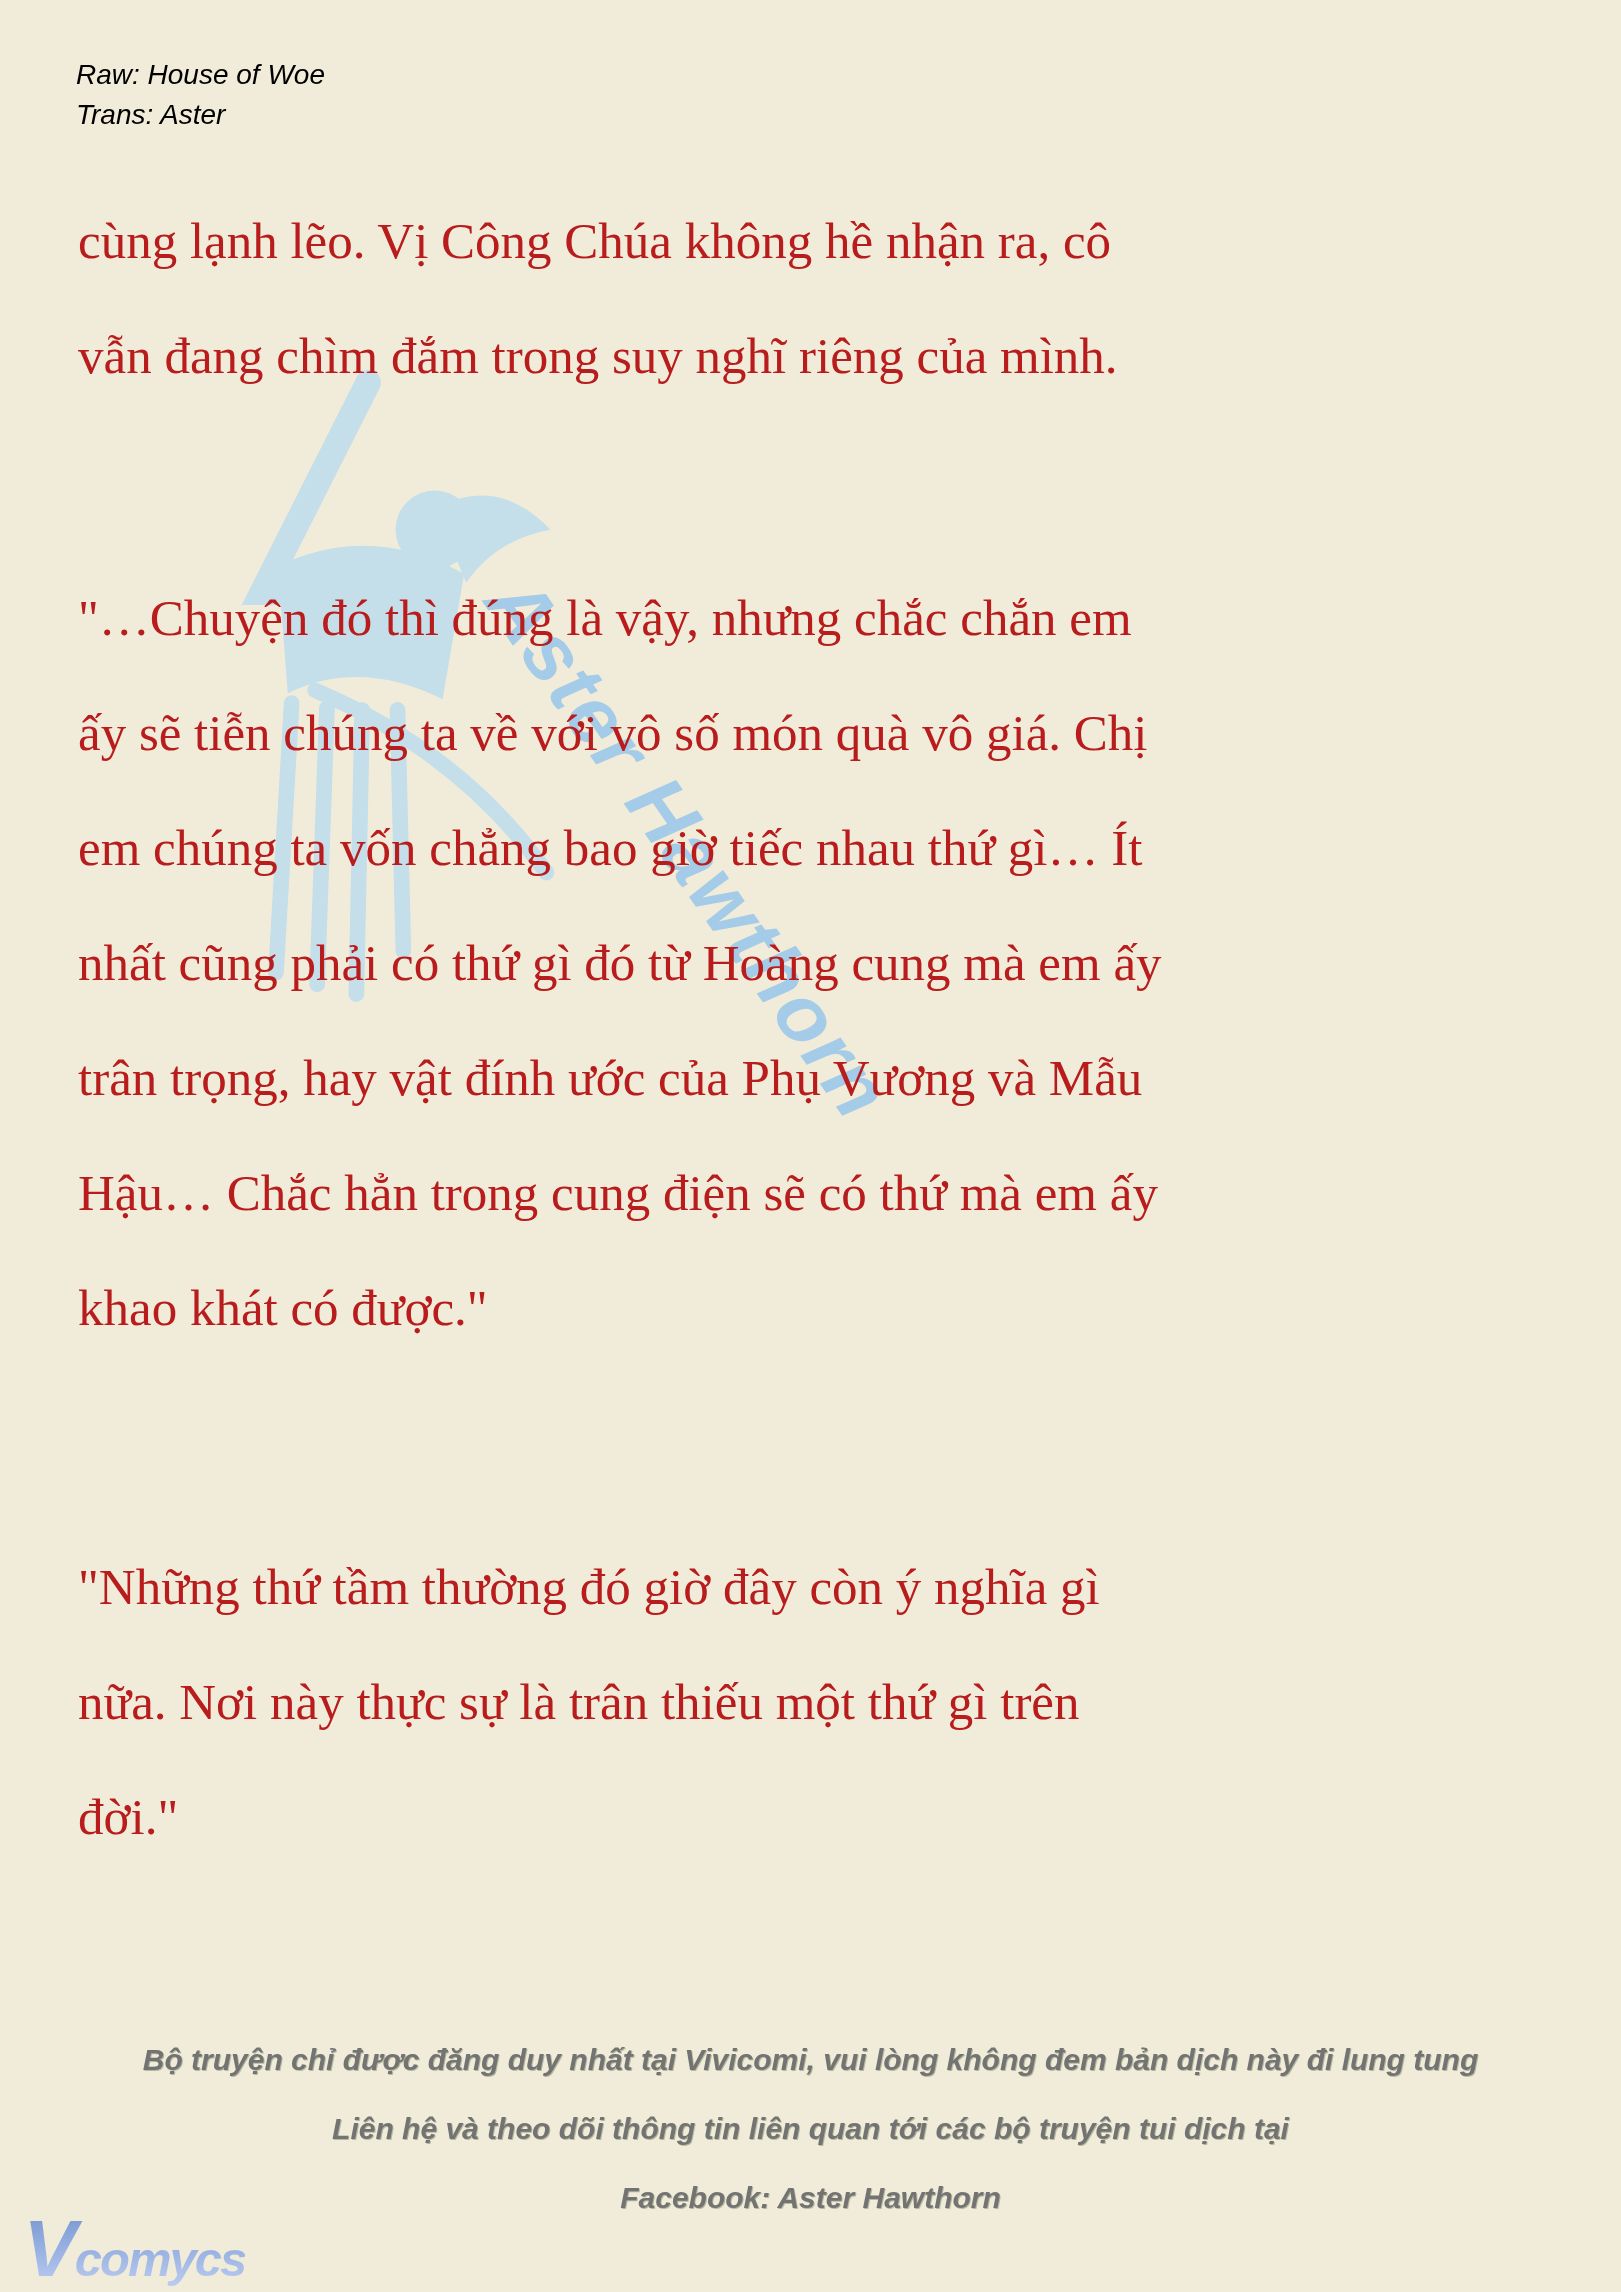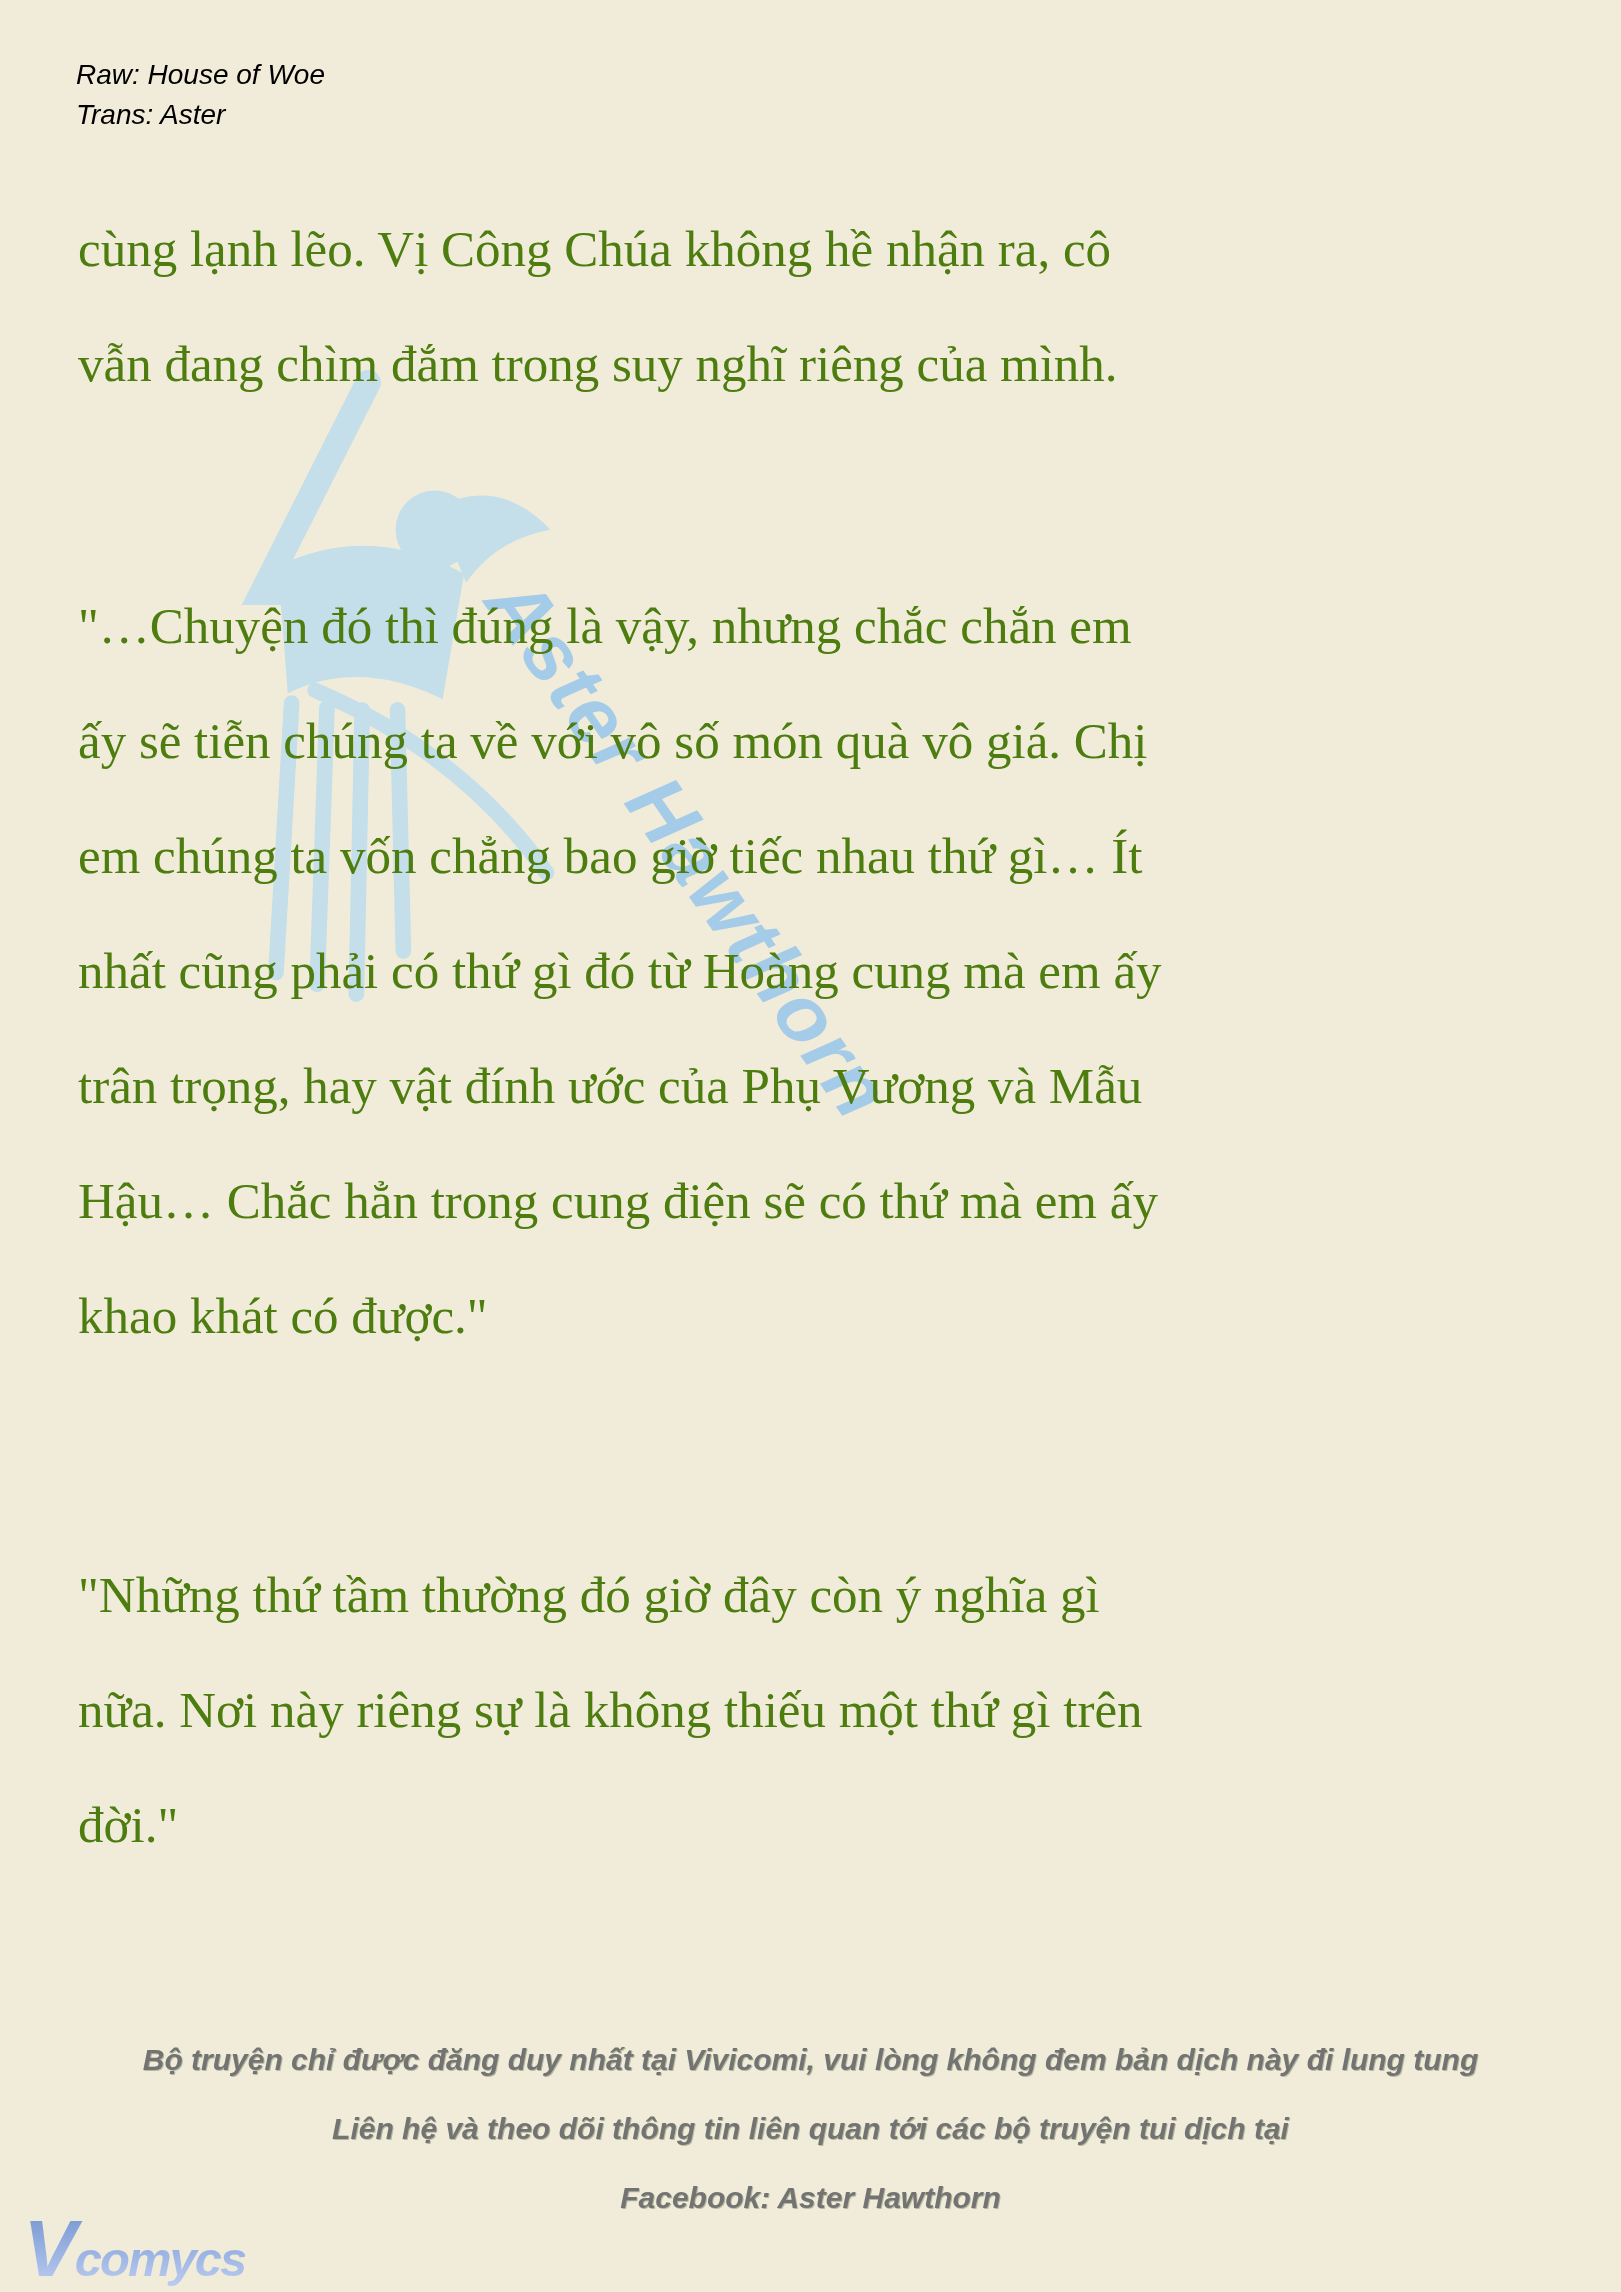--- a/index.html
+++ b/index.html
@@ -48,23 +48,23 @@
     font-size: 28px;
     line-height: 40px;
     color: #000000;
     z-index: 3;
   }
 
   
   .story {
     position: absolute;
     left: 78px;
-    top: 192px;
+    top: 184px;
     z-index: 2;
-    color: #4d7c0f;
+    color: #b91c1c;
     font-size: 51px;
   }
   .para { margin: 0; }
   .para.gap-a { margin-top: 147px; }
   .para.gap-b { margin-top: 164px; }
   .line {
     line-height: 115px;
     white-space: nowrap;
   }
 
@@ -146,21 +146,21 @@
       <div class="line">"…Chuyện đó thì đúng là vậy, nhưng chắc chắn em</div>
       <div class="line">ấy sẽ tiễn chúng ta về với vô số món quà vô giá. Chị</div>
       <div class="line">em chúng ta vốn chẳng bao giờ tiếc nhau thứ gì… Ít</div>
       <div class="line">nhất cũng phải có thứ gì đó từ Hoàng cung mà em ấy</div>
       <div class="line">trân trọng, hay vật đính ước của Phụ Vương và Mẫu</div>
       <div class="line">Hậu… Chắc hẳn trong cung điện sẽ có thứ mà em ấy</div>
       <div class="line">khao khát có được."</div>
     </div>
     <div class="para gap-b">
       <div class="line">"Những thứ tầm thường đó giờ đây còn ý nghĩa gì</div>
-      <div class="line">nữa. Nơi này riêng sự là không thiếu một thứ gì trên</div>
+      <div class="line">nữa. Nơi này thực sự là trân thiếu một thứ gì trên</div>
       <div class="line">đời."</div>
     </div>
   </main>
 
   <footer class="notice">
     <div>Bộ truyện chỉ được đăng duy nhất tại Vivicomi, vui lòng không đem bản dịch này đi lung tung</div>
     <div>Liên hệ và theo dõi thông tin liên quan tới các bộ truyện tui dịch tại</div>
     <div>Facebook: Aster Hawthorn</div>
   </footer>
 

